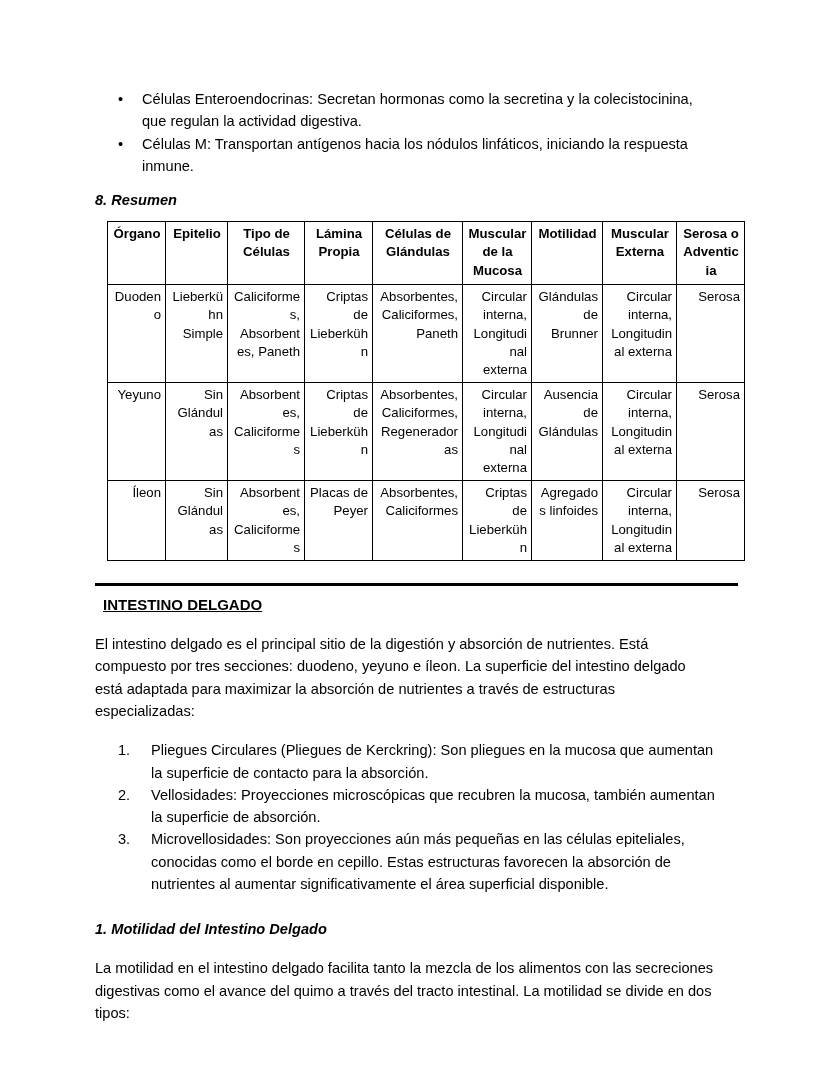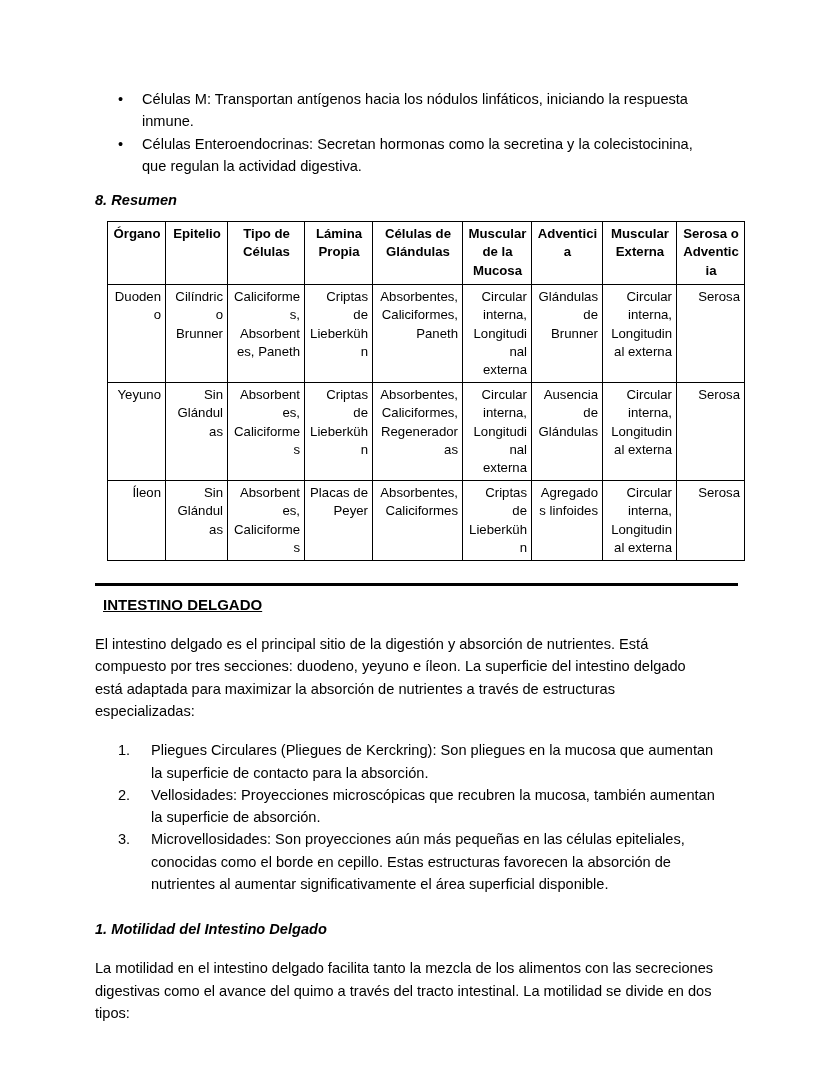--- a/index.html
+++ b/index.html
@@ -157,22 +157,22 @@
     margin: 24px 0 13px 0;
   }
 </style>
 </head>
 <body>
 
 <div class="page">
   <div class="content">
 
     <ul class="bullet-list">
+      <li>Células Enteroendocrinas: Secretan hormonas como la secretina y la colecistocinina, que regulan la actividad digestiva.</li>
       <li>Células M: Transportan antígenos hacia los nódulos linfáticos, iniciando la respuesta inmune.</li>
-      <li>Células Enteroendocrinas: Secretan hormonas como la secretina y la colecistocinina, que regulan la actividad digestiva.</li>
     </ul>
 
     <div class="resumen-heading">8. Resumen</div>
 
     <table class="summary-table">
       <colgroup>
         <col class="col-0">
           <col class="col-1">
           <col class="col-2">
           <col class="col-3">
@@ -183,29 +183,29 @@
           <col class="col-8">
       </colgroup>
       <thead>
         <tr>
           <th>Órgano</th>
           <th>Epitelio</th>
           <th>Tipo de Células</th>
           <th>Lámina Propia</th>
           <th>Células de Glándulas</th>
           <th>Muscular de la Mucosa</th>
-          <th>Adventicia</th>
+          <th>Motilidad</th>
           <th>Muscular Externa</th>
           <th>Serosa o Adventicia</th>
         </tr>
       </thead>
       <tbody>
         <tr class="r0">
           <td>Duodeno</td>
-          <td>Cilíndrico Brunner</td>
+          <td>Lieberkühn Simple</td>
           <td>Caliciformes, Absorbentes, Paneth</td>
           <td>Criptas de Lieberkühn</td>
           <td>Absorbentes, Caliciformes, Paneth</td>
           <td>Circular interna, Longitudinal externa</td>
           <td>Glándulas de Brunner</td>
           <td>Circular interna, Longitudinal externa</td>
           <td>Serosa</td>
         </tr>
         <tr class="r1">
           <td>Yeyuno</td>

